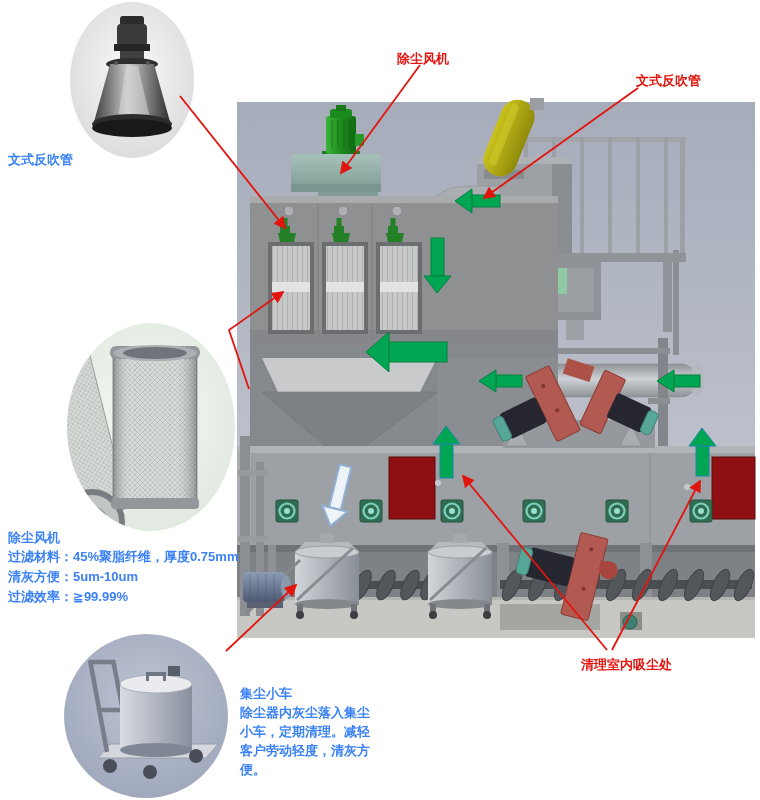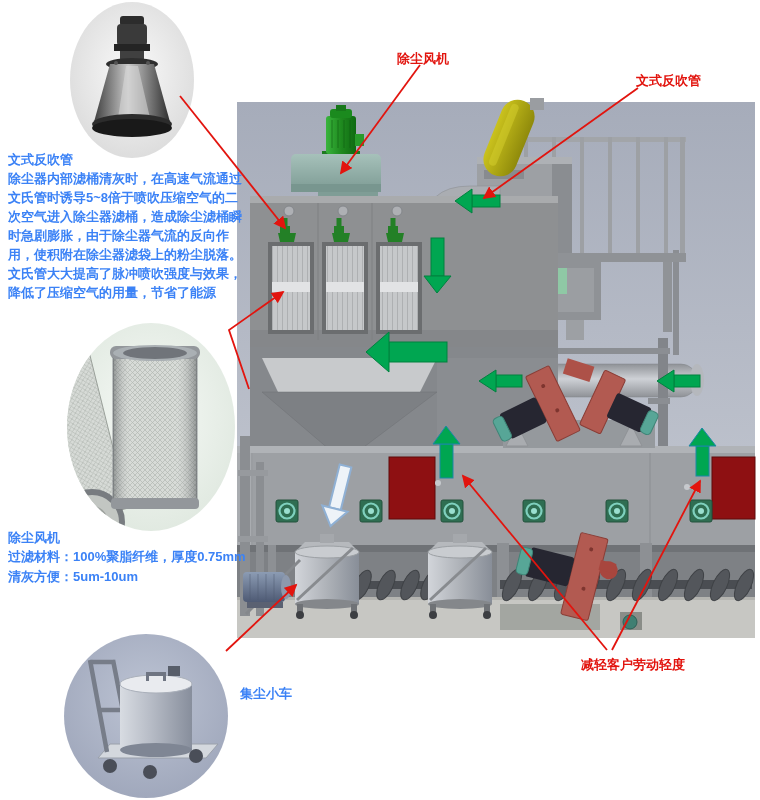--- a/index.html
+++ b/index.html
@@ -457,30 +457,31 @@
     <line x1="638" y1="88" x2="484" y2="198" marker-end="url(#ra)"></line>
     <polyline points="249,389 229,330 283,292" marker-end="url(#ra)"></polyline>
     <line x1="226" y1="651" x2="296" y2="585" marker-end="url(#ra)"></line>
     <line x1="607" y1="650" x2="463" y2="476" marker-end="url(#ra)"></line>
     <line x1="612" y1="650" x2="700" y2="481" marker-end="url(#ra)"></line>
   </g>
 </svg>
 
 <div class="note" style="left:8px;top:150px;width:240px;">
   <h4>文式反吹管</h4>
-  <p>除尘器内部滤桶清灰时，在高速气流通过文氏管时诱导5~8倍于喷吹压缩空气的二次空气进入除尘器滤桶，造成除尘滤桶瞬时急剧膨胀，由于除尘器气流的反向作用，使积附在除尘器滤袋上的粉尘脱落。文氏管大大提高了脉冲喷吹强度与效果，降低了压缩空气的用量，节省了能源</p>
 </div>
 
 <div class="note" style="left:8px;top:528px;width:250px;">
   <h4 class="specline">除尘风机</h4>
-  <div class="specline">过滤材料：100%聚脂纤维，厚度0.75mm</div>
+  <div class="specline">过滤材料：45%聚脂纤维，厚度0.75mm</div>
   <div class="specline">清灰方便：5um-10um</div>
+  <div class="specline">过滤效率：≧99.99%</div>
 </div>
 
 <div class="note" style="left:240px;top:684px;width:140px;">
   <h4>集尘小车</h4>
+  <p>除尘器内灰尘落入集尘小车，定期清理。减轻客户劳动轻度，清灰方便。</p>
 </div>
 
 <div class="label" style="left:397px;top:50px;">除尘风机</div>
 <div class="label" style="left:636px;top:72px;">文式反吹管</div>
-<div class="label" style="left:581px;top:656px;">减轻客户劳动轻度</div>
+<div class="label" style="left:581px;top:656px;">清理室内吸尘处</div>
 
 </div>
 
 </body></html>

